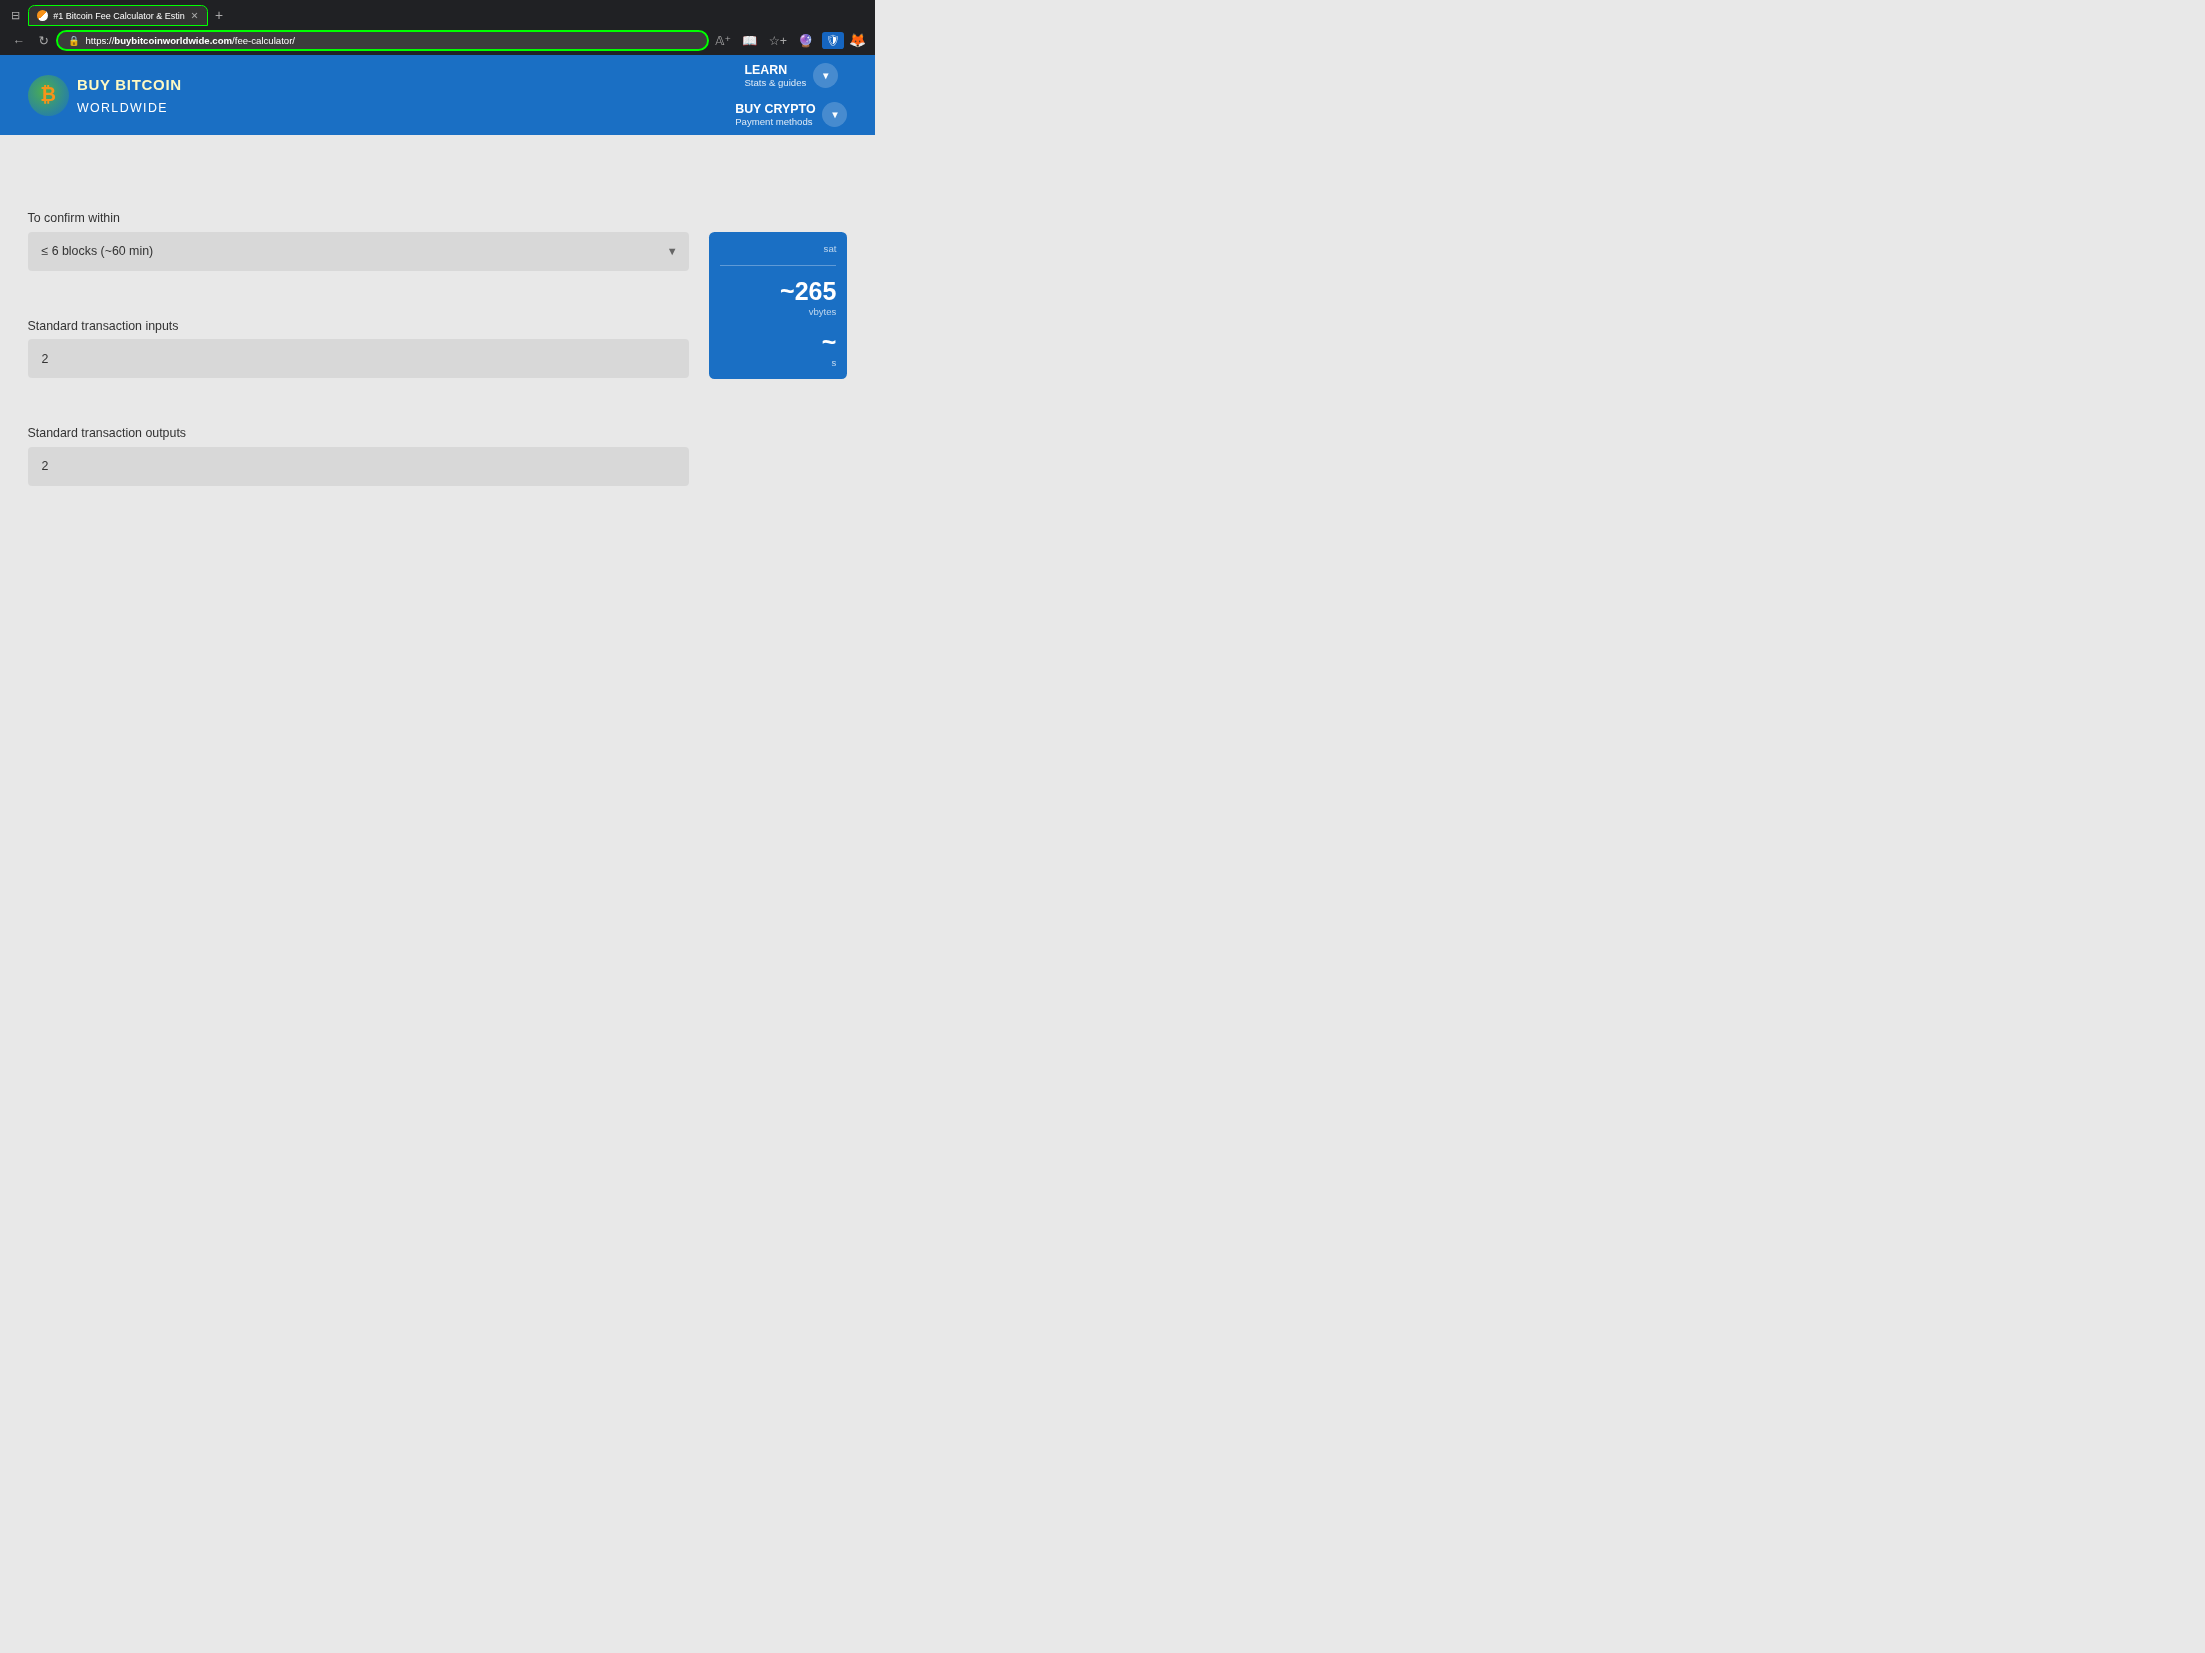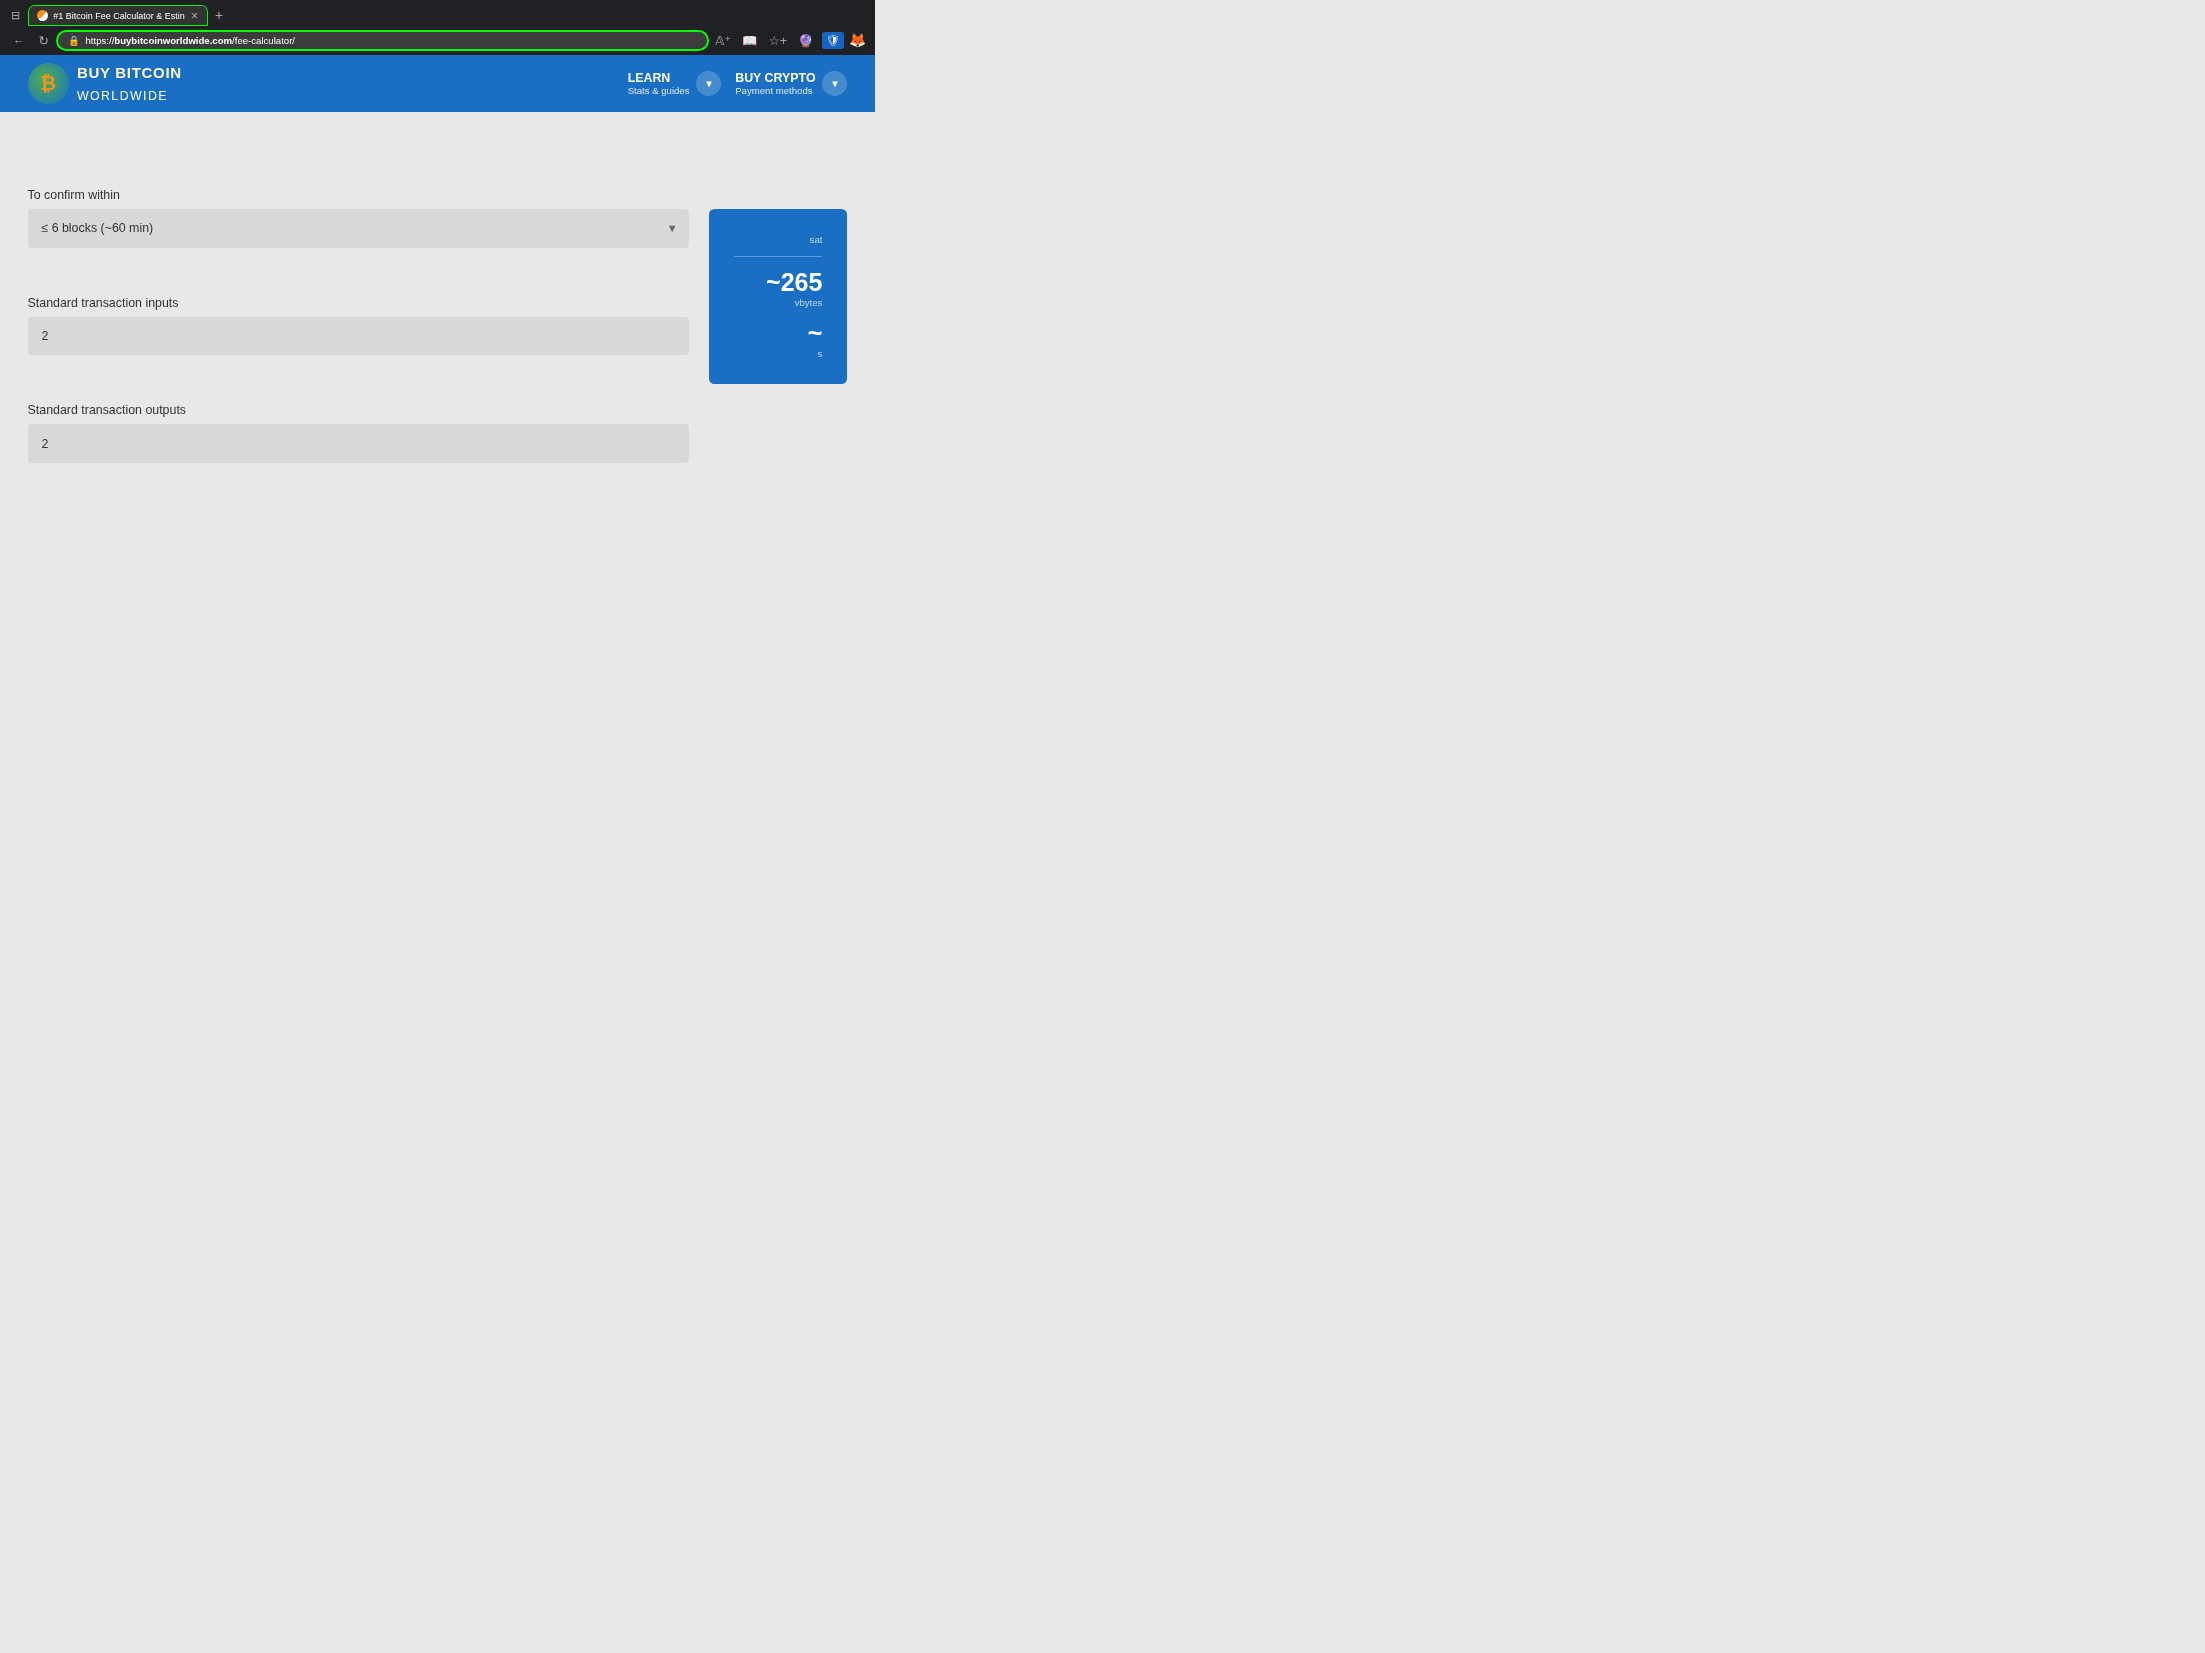--- a/index.html
+++ b/index.html
@@ -170,20 +170,21 @@
     .logo-worldwide {
       color: white;
       font-size: 12.4px;
       letter-spacing: 1.4px;
       margin-top: 8px;
     }
     .nav-links {
       display: flex;
       align-items: center;
       gap: 13.8px;
+      flex-direction: column;
     }
     .nav-item {
       display: flex;
       align-items: center;
       gap: 6.9px;
       cursor: pointer;
     }
     .nav-item-text {
       display: flex;
       flex-direction: column;
@@ -283,21 +284,21 @@
       border-radius: 4.1px;
       font-size: 12.4px;
       color: #333;
     }
 
     
     .right-panel {
       width: 138px;
       background: #1a6fc4;
       border-radius: 5.5px;
-      padding: 25px;
+      padding: 11px;
       display: flex;
       flex-direction: column;
       gap: 11px;
       align-self: flex-start;
       margin-top: 69px;
     }
     .result-row {
       display: flex;
       flex-direction: column;
       align-items: flex-end;

